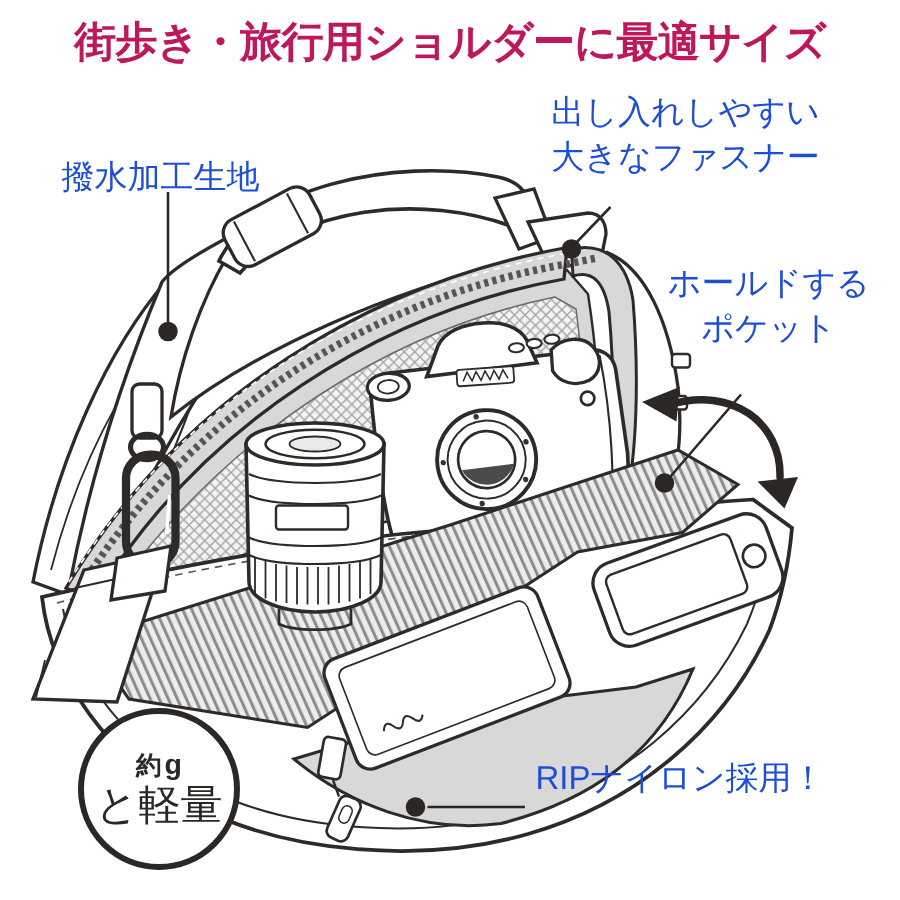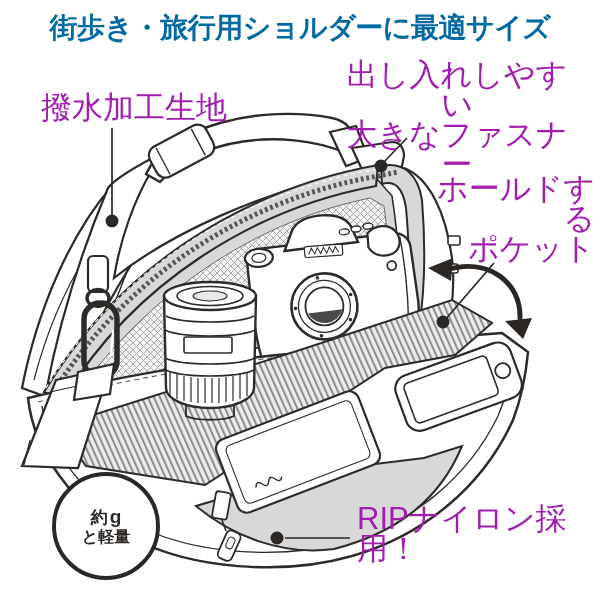--- a/index.html
+++ b/index.html
@@ -4,37 +4,37 @@
 <style>
   html,body{margin:0;padding:0;background:#fff;}
   .stage{
     position:relative;width:600px;height:600px;background:#ffffff;overflow:hidden;
     font-family:"Liberation Sans","DejaVu Sans",sans-serif;color:#2b2724;
   }
   .art{position:absolute;left:0;top:0;z-index:1;}
   .txt{position:absolute;z-index:2;}
   .title{
     top:9px;left:0;width:100%;text-align:center;
-    font-size:28px;font-weight:700;letter-spacing:-0.5px;color:#0369a1;
+    font-size:28px;font-weight:700;letter-spacing:-0.5px;color:#be185d;
   }
-  .lbl{font-size:31px;line-height:30px;color:#a21caf;}
-  .lbl-fabric{left:41px;top:93px;}
+  .lbl{font-size:22px;line-height:30px;color:#1d4ed8;}
+  .lbl-fabric{left:41px;top:103px;}
   .lbl-zip{left:335px;top:60px;width:244px;text-align:center;}
-  .lbl-mesh{left:430px;top:174px;width:165px;text-align:right;}
+  .lbl-mesh{left:430px;top:174px;width:165px;text-align:center;}
   .lbl-rip{left:357px;top:504px;}
   .badge{
     position:absolute;z-index:3;left:52px;top:472px;width:100px;height:100px;
     border:4px solid #2b2724;border-radius:50%;background:#ffffff;
     display:flex;flex-direction:column;align-items:center;justify-content:center;
   }
   .badge-row{display:flex;align-items:baseline;font-weight:700;line-height:1;}
   .badge-about{font-size:17px;margin-right:1px;}
   .badge-value{font-size:37px;letter-spacing:-2px;}
   .badge-unit{font-size:19px;margin-left:1px;}
-  .badge-light{font-size:16px;font-weight:700;margin-top:3px;line-height:1;}
+  .badge-light{font-size:28px;font-weight:400;margin-top:3px;line-height:1;}
 </style>
 </head>
 <body>
 
 <div class="stage">
 
   <svg class="art" width="600" height="600" viewBox="0 0 600 600">
     <defs>
       <pattern id="meshX" width="7" height="7" patternUnits="userSpaceOnUse">
         <rect width="7" height="7" fill="#f3f3f3"></rect>

